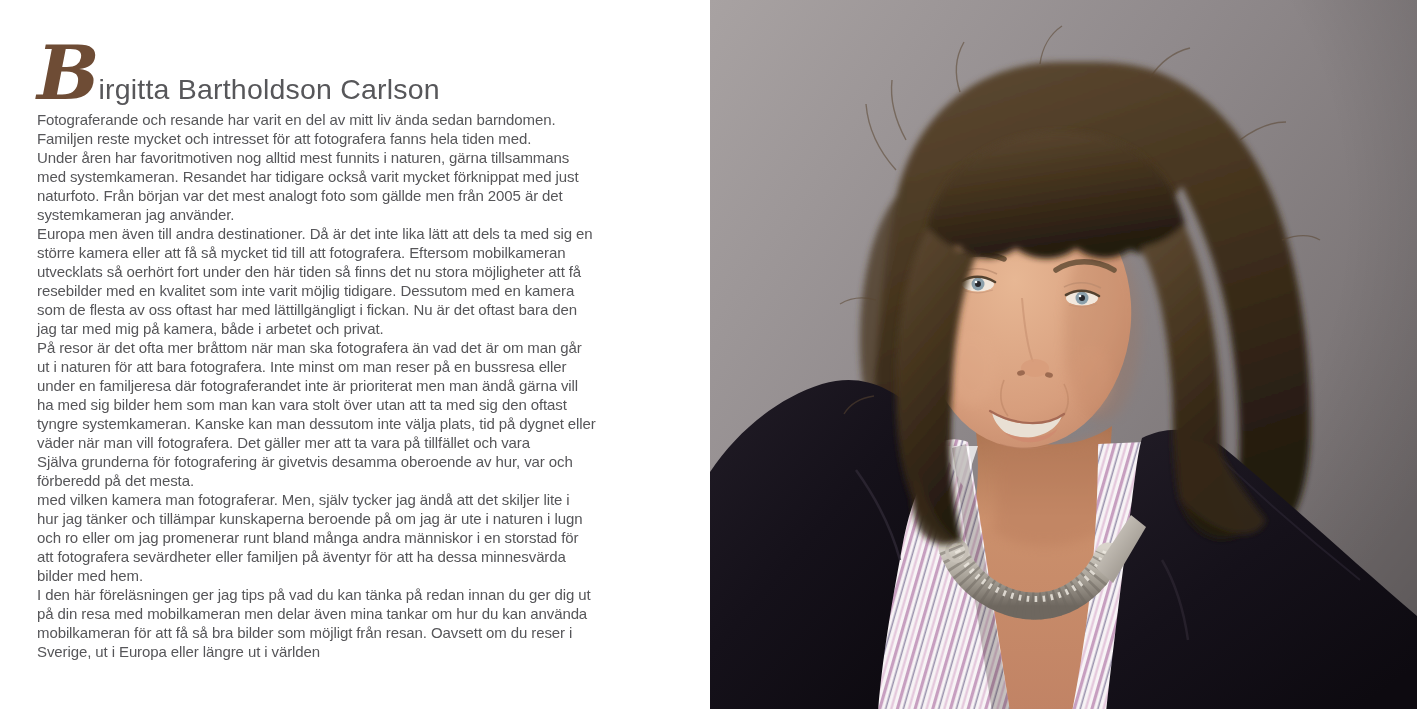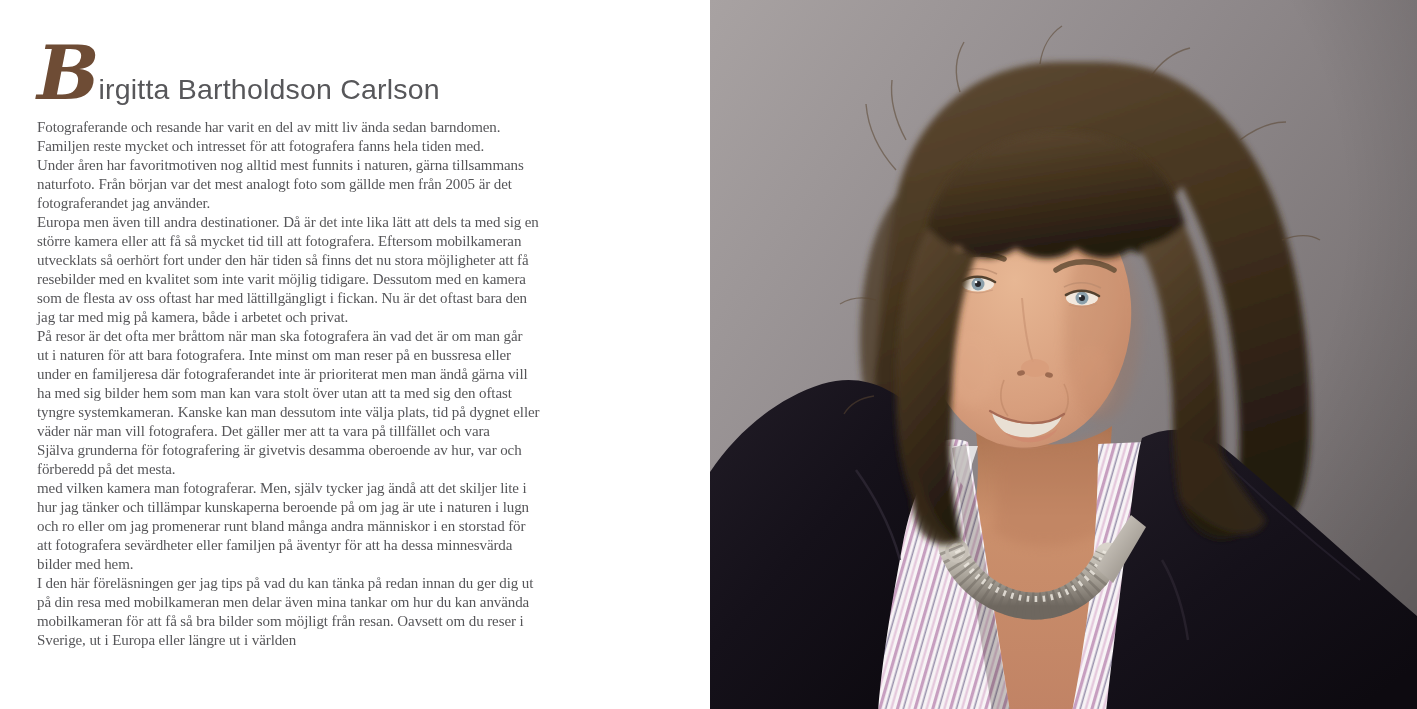--- a/index.html
+++ b/index.html
@@ -4,42 +4,43 @@
 <style>
   html,body{margin:0;padding:0;background:#ffffff;}
   .page{position:relative;width:1417px;height:709px;background:#ffffff;overflow:hidden;
         font-family:"Liberation Sans", sans-serif;}
   
   .title{position:absolute;left:37px;top:36px;height:80px;margin:0;display:flex;
          align-items:baseline;font-weight:400;white-space:nowrap;}
   .dropcap{font-family:"DejaVu Serif", serif;font-style:italic;font-weight:700;
            font-size:74px;line-height:74px;color:#6e4c35;letter-spacing:-2px;margin-right:1px;}
   .title-rest{font-size:28.5px;color:#57575a;letter-spacing:0.2px;text-align:center;}
-  .bio{position:absolute;left:37px;top:118px;width:668px;font-family:Liberation Serif, serif;}
+  .bio{position:absolute;left:37px;top:110px;width:668px;}
   .bio-line{font-size:15px;line-height:19px;color:#565659;white-space:nowrap;letter-spacing:-0.1px;}
   
   .portrait{position:absolute;left:710px;top:0;width:707px;height:709px;overflow:hidden;}
   .portrait svg{display:block;}
 </style>
 </head>
 <body>
 
 <div class="page">
 
   <h1 class="title">
       <span class="dropcap">B</span>
       <span class="title-rest">irgitta Bartholdson Carlson</span>
     </h1>
 
   <div class="bio">
     <div class="bio-line">Fotograferande och resande har varit en del av mitt liv ända sedan barndomen.</div>
     <div class="bio-line">Familjen reste mycket och intresset för att fotografera fanns hela tiden med.</div>
     <div class="bio-line">Under åren har favoritmotiven nog alltid mest funnits i naturen, gärna tillsammans</div>
+    <div class="bio-line">med systemkameran. Resandet har tidigare också varit mycket förknippat med just</div>
     <div class="bio-line">naturfoto. Från början var det mest analogt foto som gällde men från 2005 är det</div>
-    <div class="bio-line">fotograferandet jag använder.</div>
+    <div class="bio-line">systemkameran jag använder.</div>
     <div class="bio-line">Europa men även till andra destinationer. Då är det inte lika lätt att dels ta med sig en</div>
     <div class="bio-line">större kamera eller att få så mycket tid till att fotografera. Eftersom mobilkameran</div>
     <div class="bio-line">utvecklats så oerhört fort under den här tiden så finns det nu stora möjligheter att få</div>
     <div class="bio-line">resebilder med en kvalitet som inte varit möjlig tidigare. Dessutom med en kamera</div>
     <div class="bio-line">som de flesta av oss oftast har med lättillgängligt i fickan. Nu är det oftast bara den</div>
     <div class="bio-line">jag tar med mig på kamera, både i arbetet och privat.</div>
     <div class="bio-line">På resor är det ofta mer bråttom när man ska fotografera än vad det är om man går</div>
     <div class="bio-line">ut i naturen för att bara fotografera. Inte minst om man reser på en bussresa eller</div>
     <div class="bio-line">under en familjeresa där fotograferandet inte är prioriterat men man ändå gärna vill</div>
     <div class="bio-line">ha med sig bilder hem som man kan vara stolt över utan att ta med sig den oftast</div>

